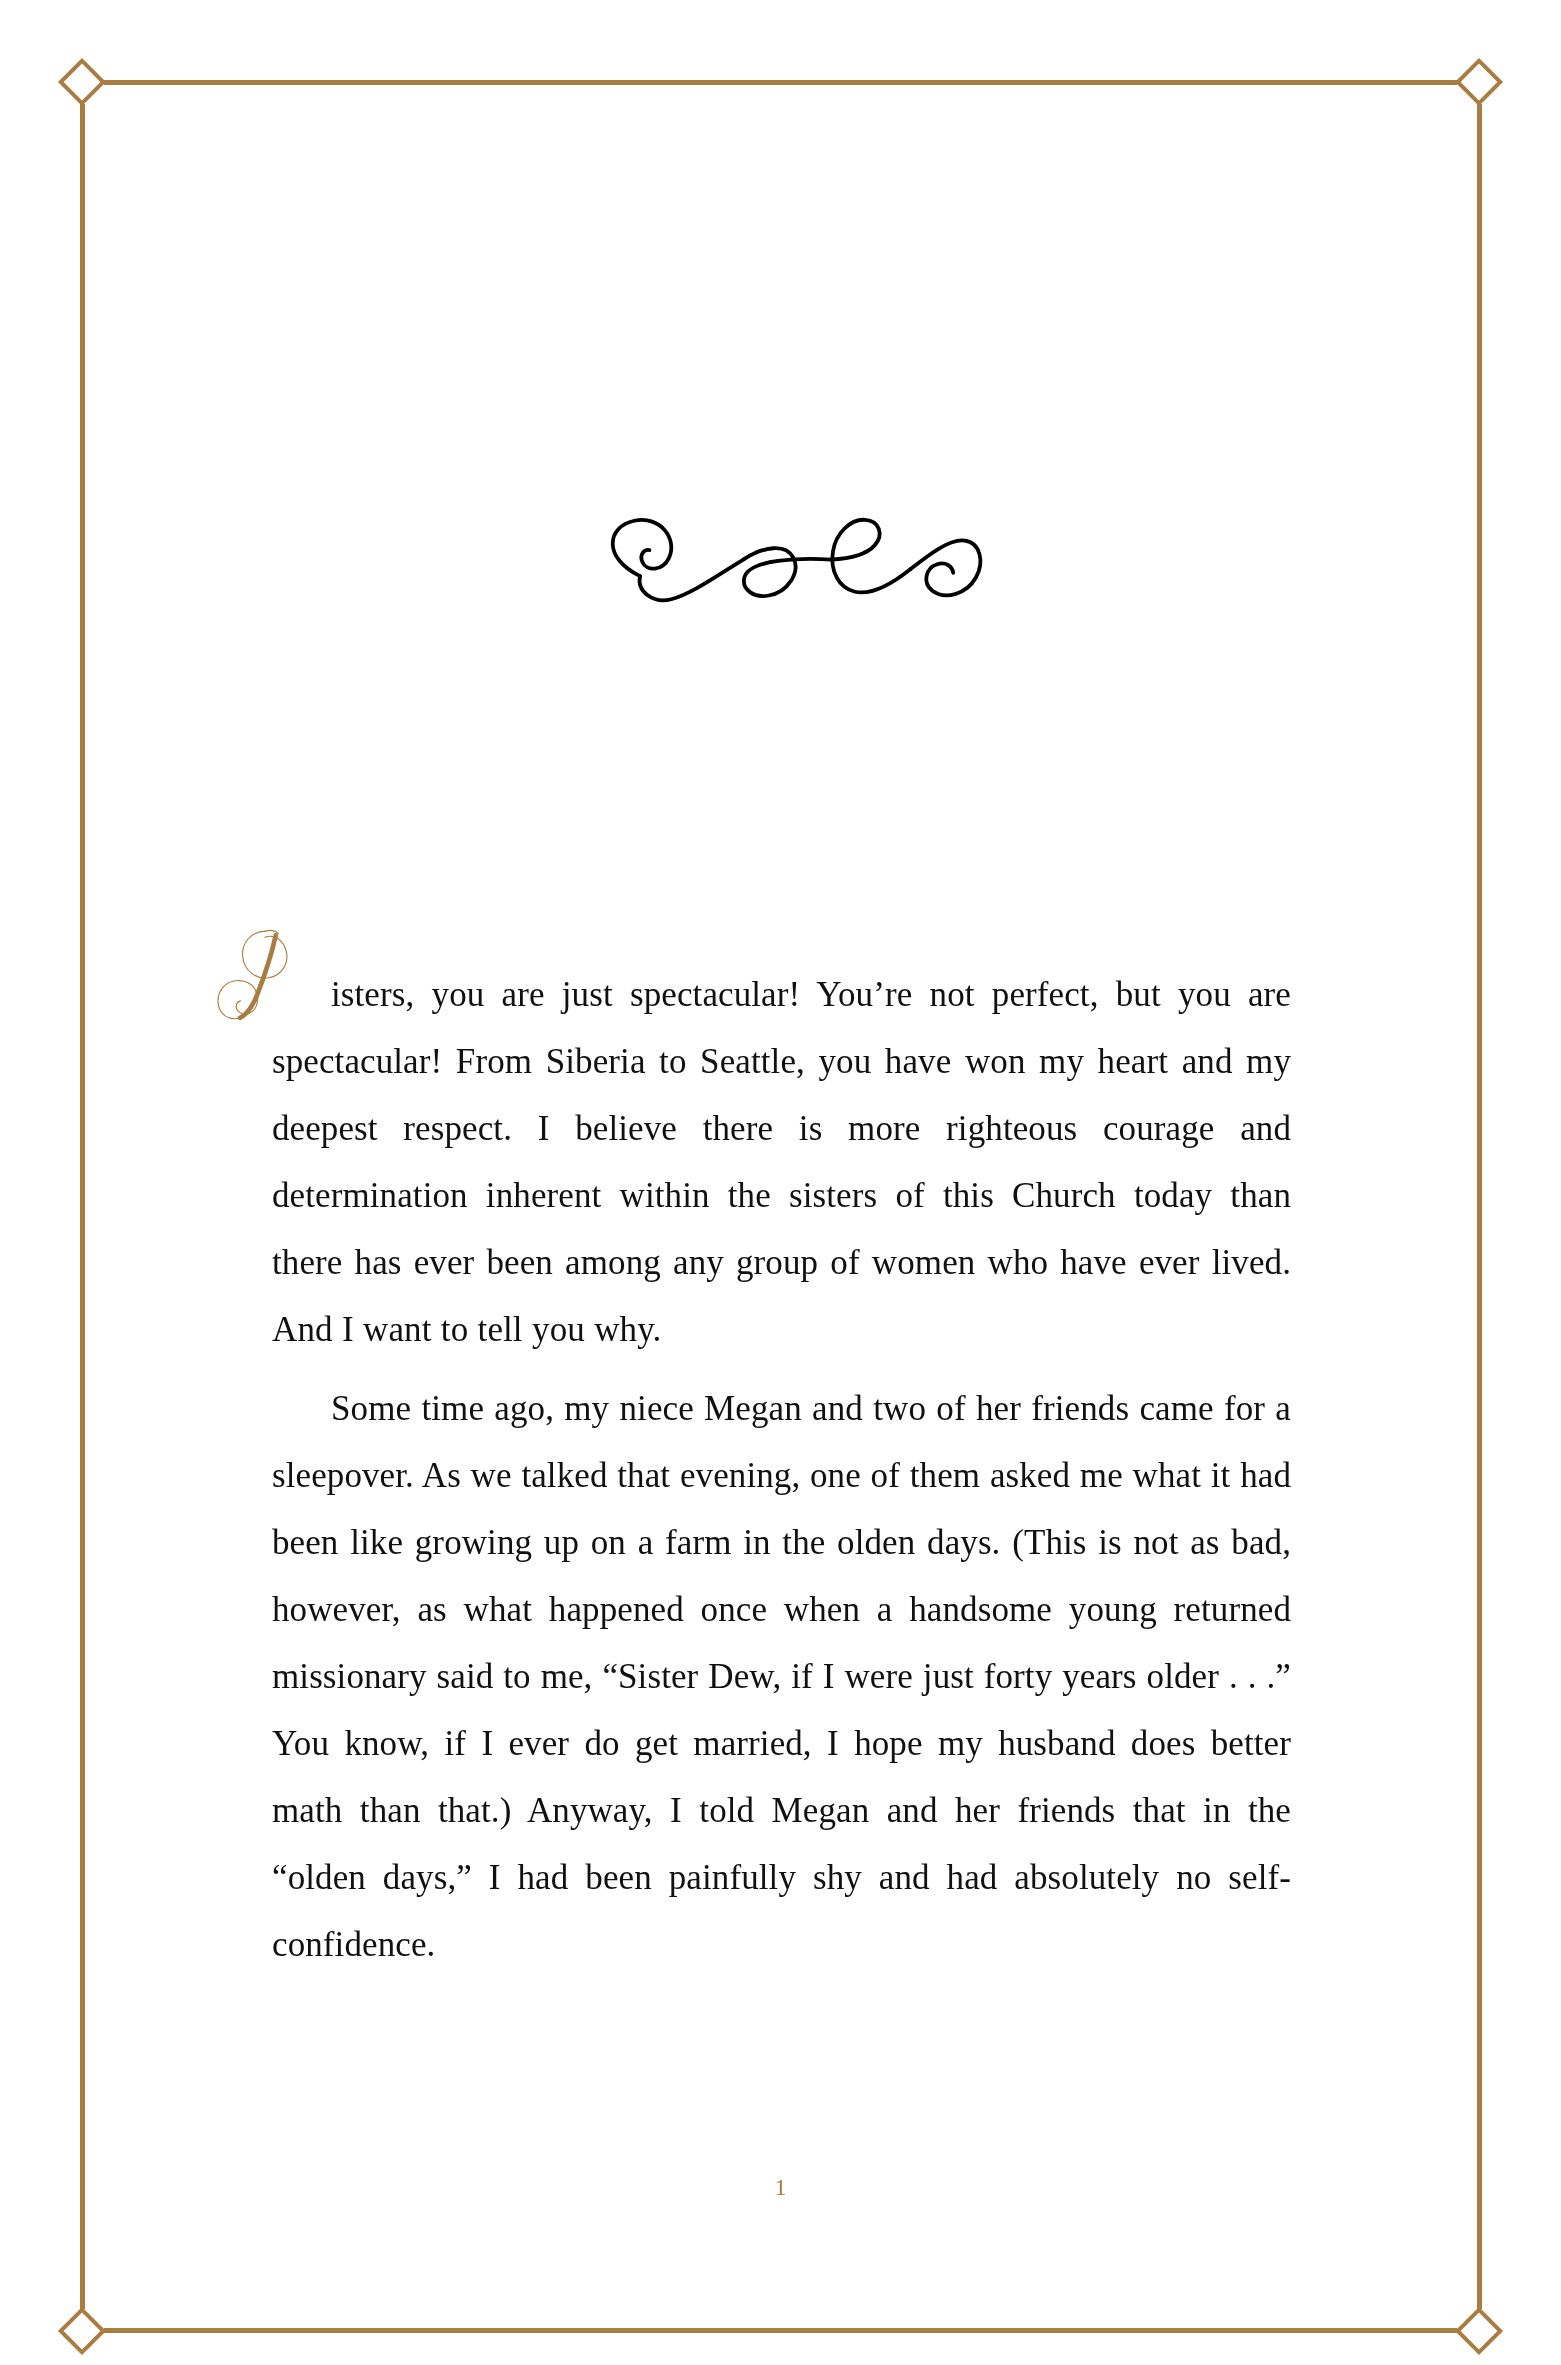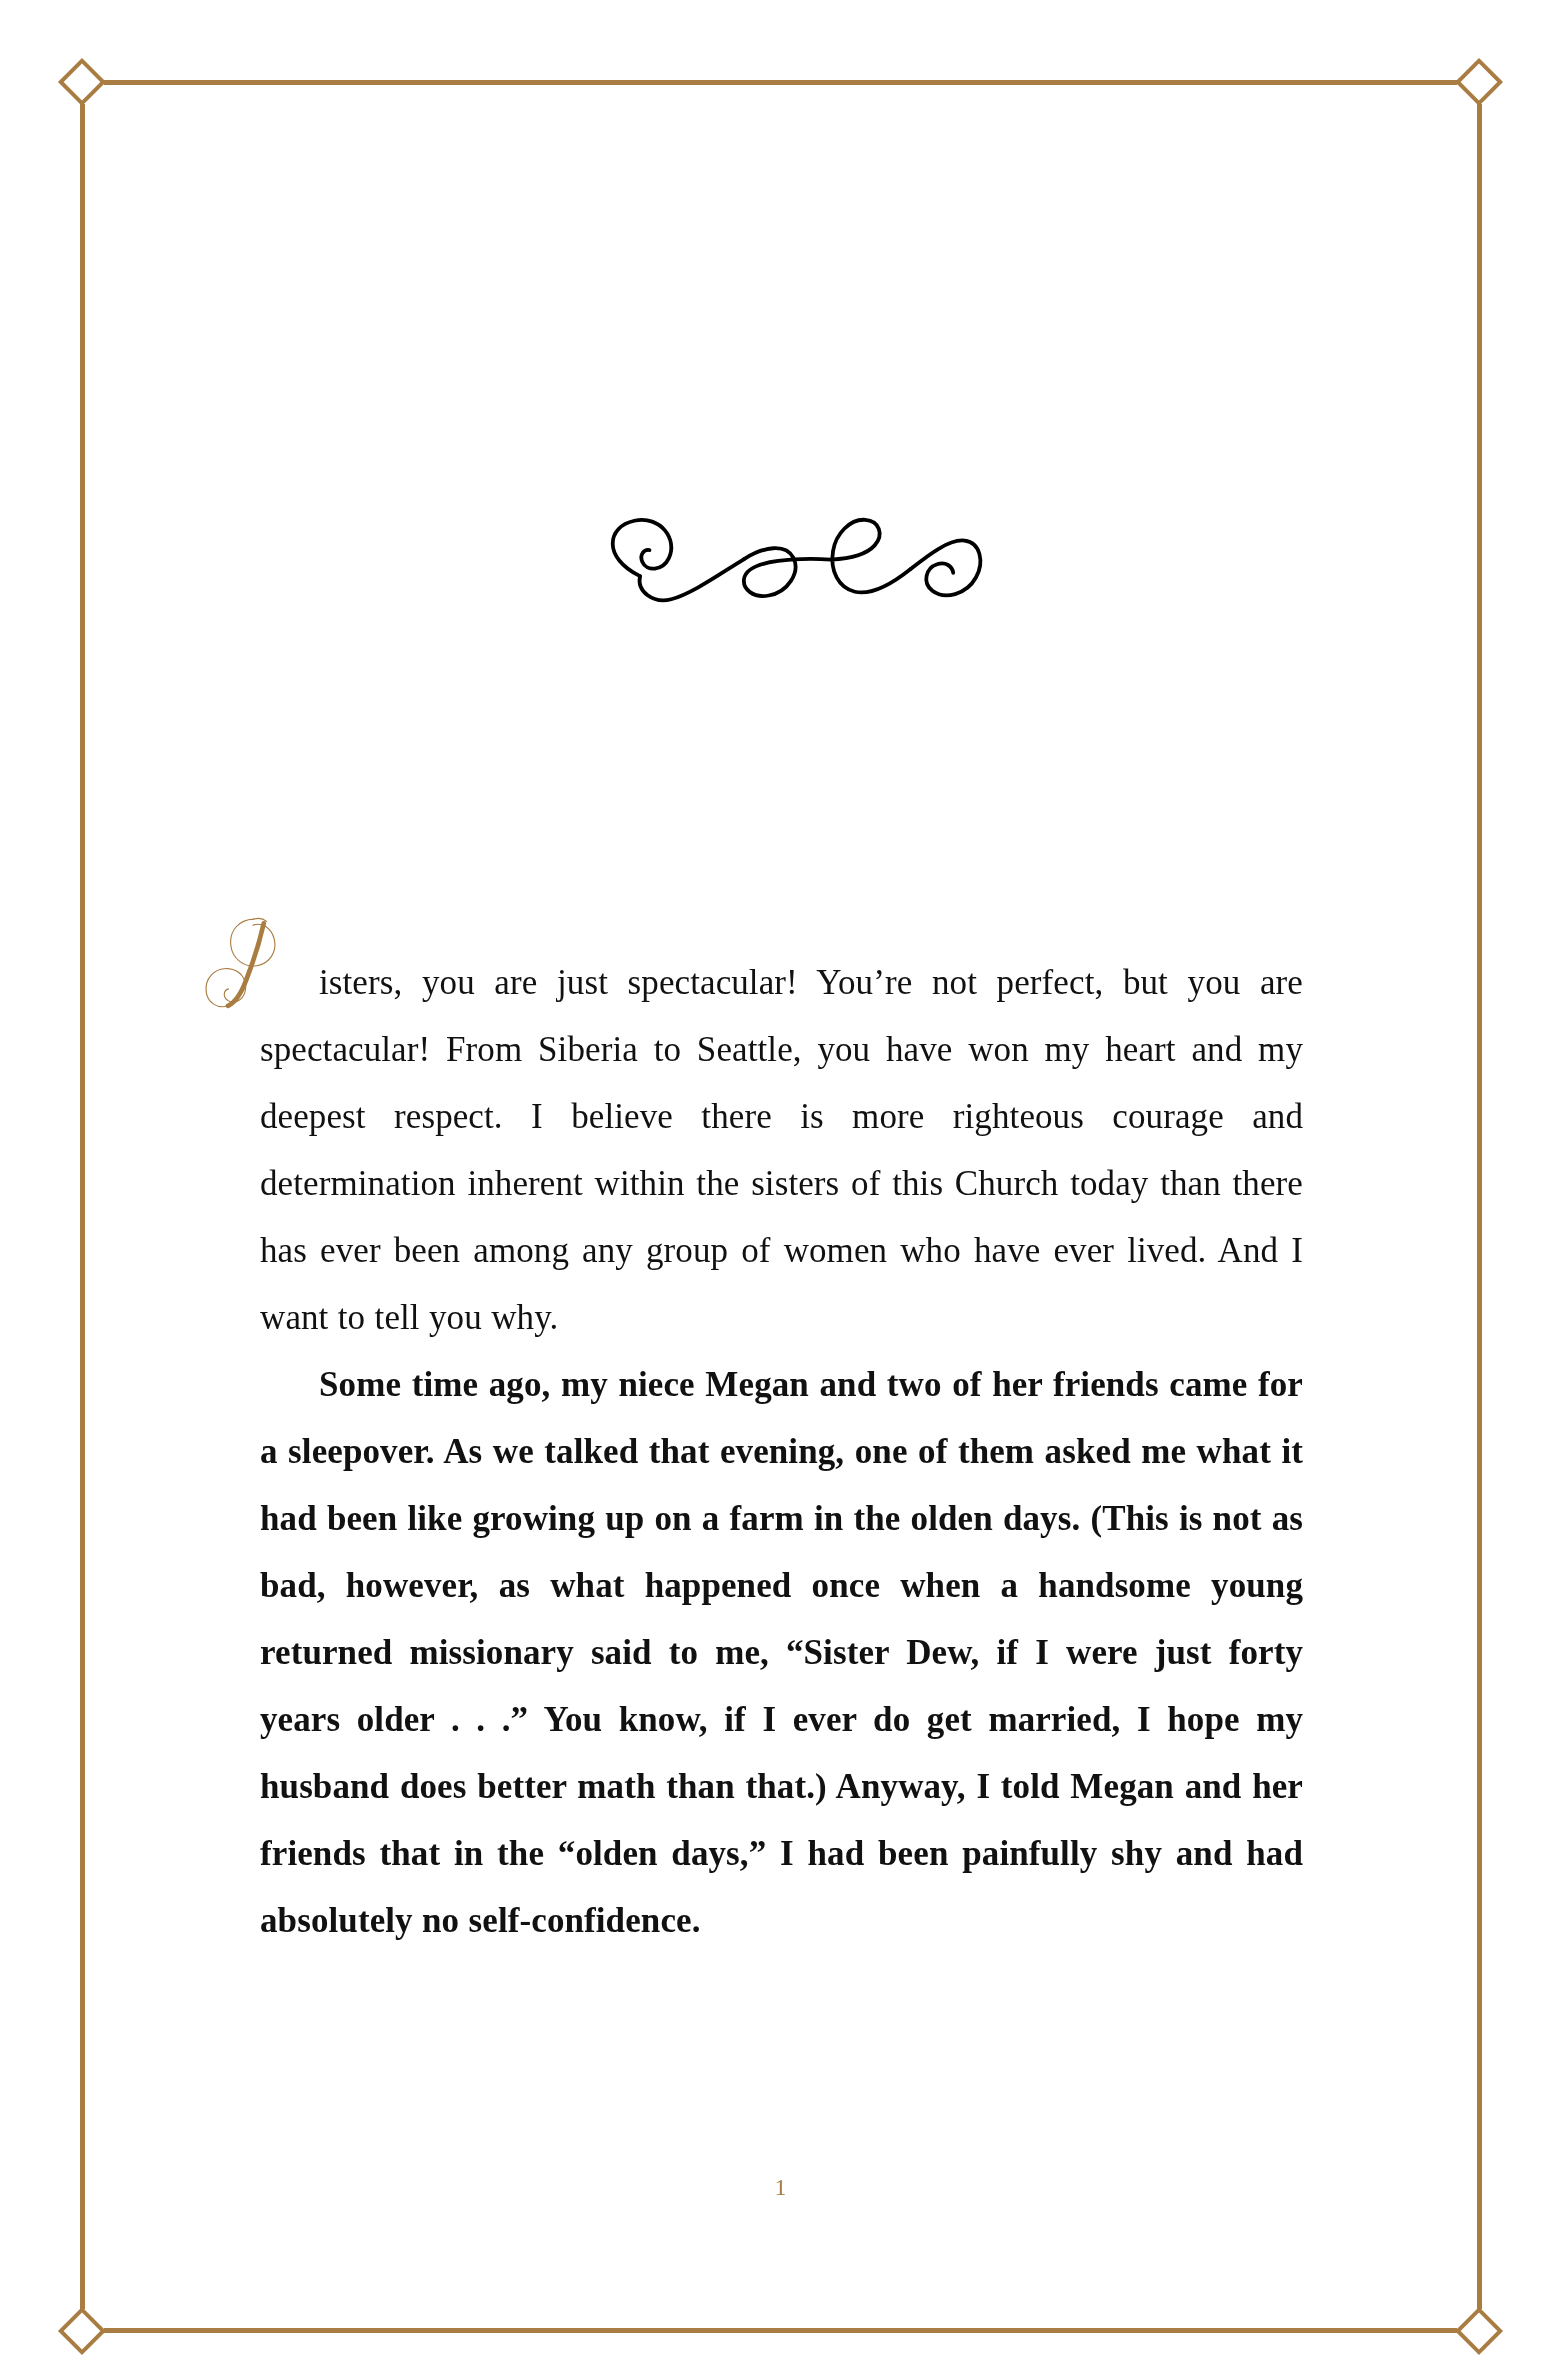--- a/index.html
+++ b/index.html
@@ -63,33 +63,32 @@
 
   
   .textblock {
     position: absolute;
     left: 260px;
     top: 949px;
     width: 1043px;
   }
 
   .para {
-    margin: 0;
+    margin: 12px;
     font-size: 35px;
     line-height: 67px;
     color: #111111;
     text-align: justify;
     text-justify: inter-word;
     letter-spacing: 0.1px;
     word-spacing: 0.5px;
     hyphens: none;
   }
   .para + .para {
     text-indent: 59px;
-    font-weight: bold;
   }
 
   
   .dropcap {
     float: left;
     width: 118px;
     height: 99px;
     margin: -37px 0 0 -59px;
     shape-outside: inset(0);
   }

